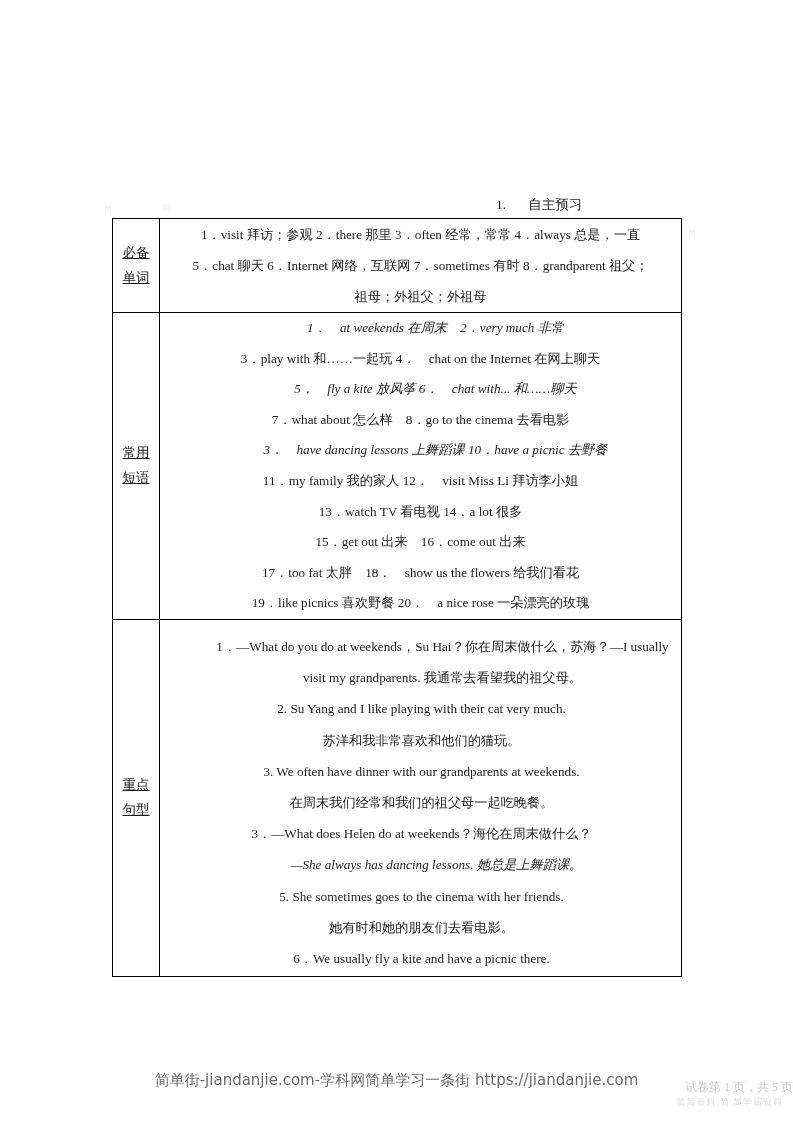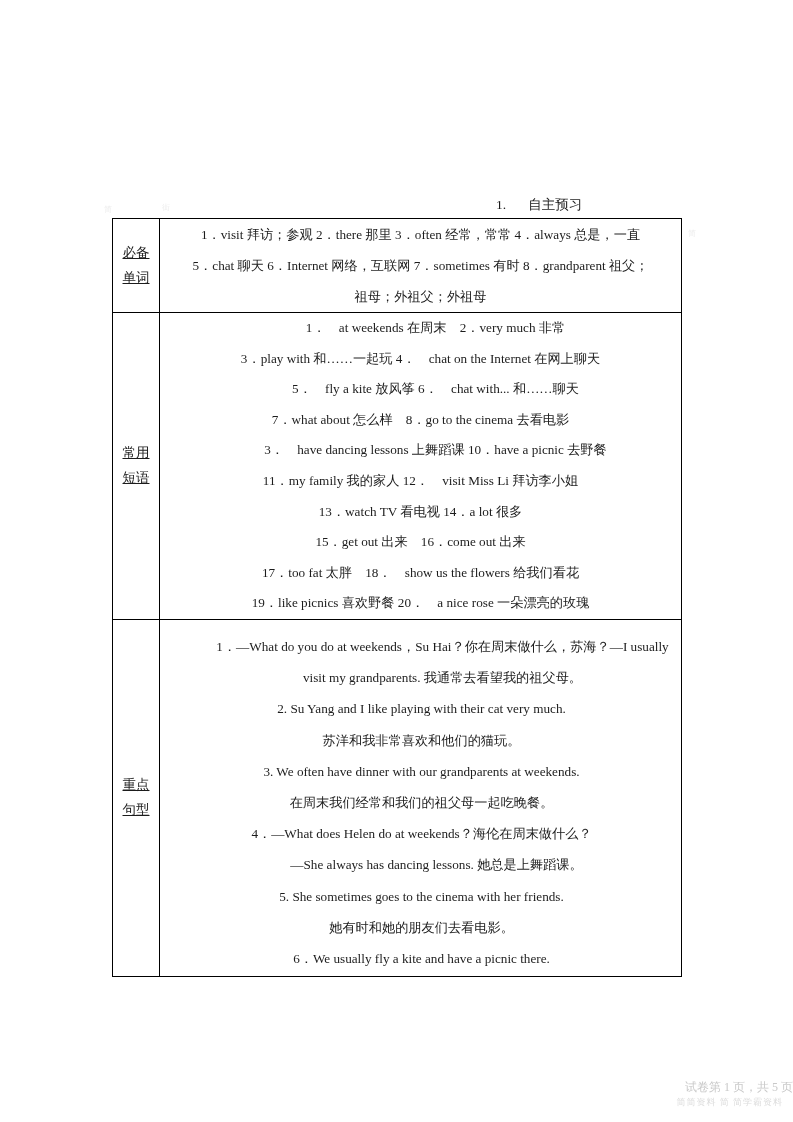--- a/index.html
+++ b/index.html
@@ -86,21 +86,21 @@
     text-align: center;
   }
 
   .line {
     font-size: 13.2px;
     line-height: 30px;
     color: #1c1c1c;
     white-space: nowrap;
   }
   .line.wrap { white-space: normal; }
-  .indent-1 { padding-left: 30px; }
+  .indent-1 { padding-left: 30px; font-style: italic; }
   .indent-2 { padding-left: 42px; }
 
   
   .row-words .line { line-height: 31px; }
   .row-phrases .line { line-height: 30.6px; }
   .row-sentences .line { line-height: 31.2px; }
   .row-sentences .content-cell { padding: 11px 8px 2px 10px; }
 
   
   .footer-mark {
@@ -196,27 +196,28 @@
         <td class="label-cell">
           <span class="lbl-line">重点</span>
           <span class="lbl-line">句型</span>
         </td>
         <td class="content-cell">
           <div class="line wrap indent-2">1．—What do you do at weekends，Su Hai？你在周末做什么，苏海？—I usually visit my grandparents. 我通常去看望我的祖父母。</div>
           <div class="line">2. Su Yang and I like playing with their cat very much.</div>
           <div class="line">苏洋和我非常喜欢和他们的猫玩。</div>
           <div class="line">3. We often have dinner with our grandparents at weekends.</div>
           <div class="line">在周末我们经常和我们的祖父母一起吃晚餐。</div>
-          <div class="line">4．—What does Helen do at weekends？海伦在周末做什么？</div>
+          <div class="line">3．—What does Helen do at weekends？海伦在周末做什么？</div>
           <div class="line indent-1">—She always has dancing lessons. 她总是上舞蹈课。</div>
           <div class="line">5. She sometimes goes to the cinema with her friends.</div>
           <div class="line">她有时和她的朋友们去看电影。</div>
           <div class="line">6．We usually fly a kite and have a picnic there.</div>
         </td>
       </tr>
 
     </tbody>
   </table>
 
   <div class="footer-pagemark">试卷第 1 页，共 5 页</div>
+  <div class="footer-mark">简单街-jiandanjie.com-学科网简单学习一条街 https://jiandanjie.com</div>
   <div class="corner-mark">简简资料   简 简学霸资料</div>
 
 </div>
 
 </body></html>

